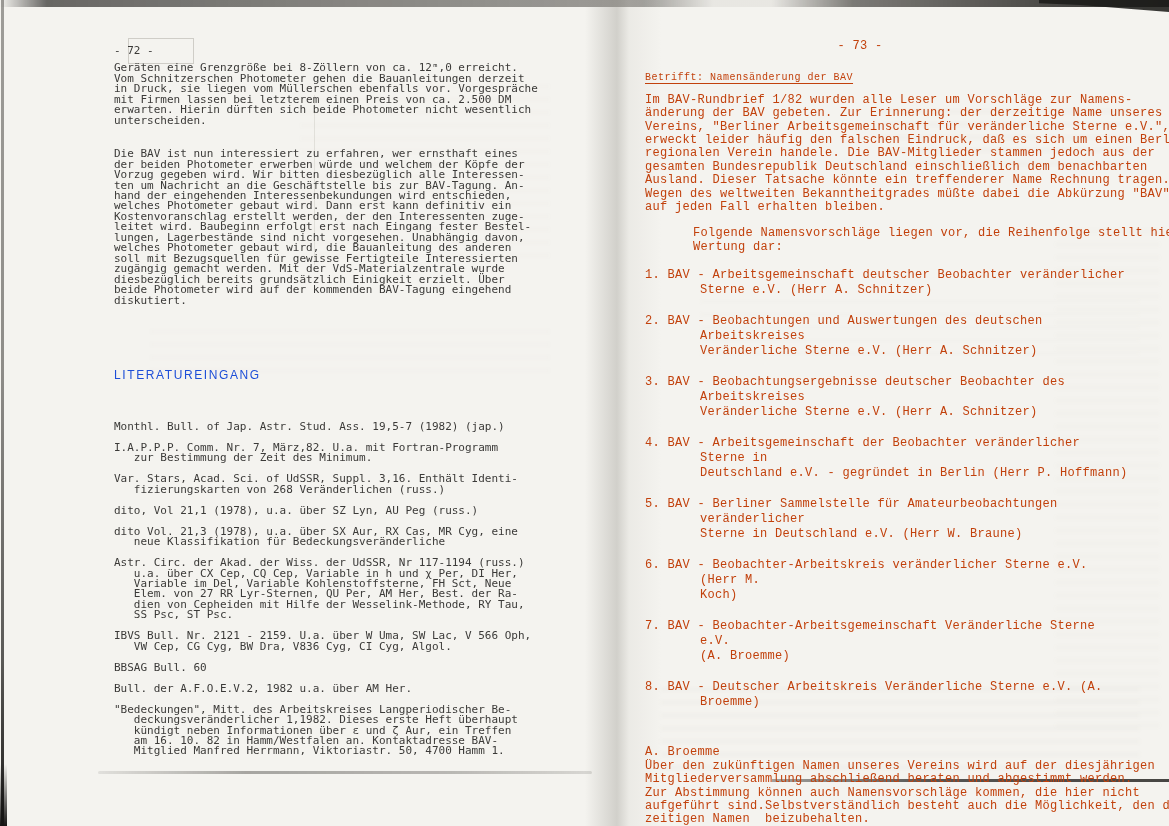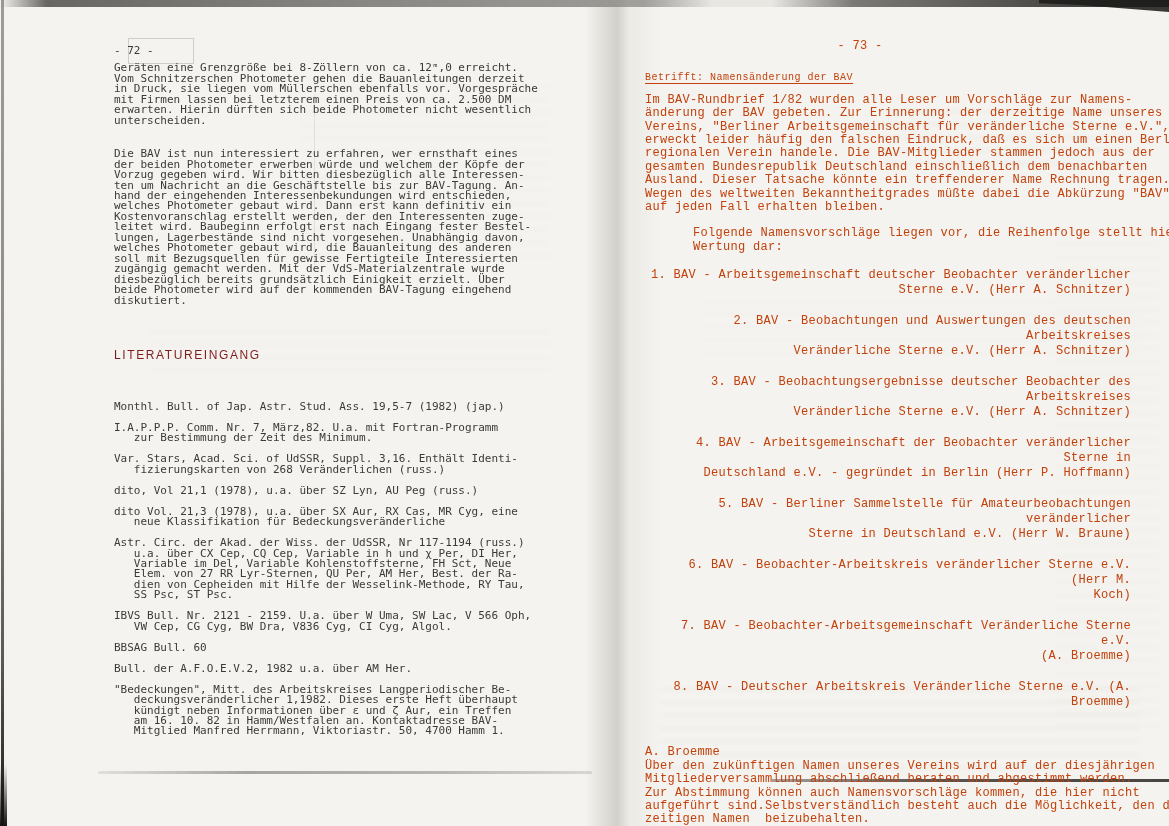--- a/index.html
+++ b/index.html
@@ -17,41 +17,41 @@
   .mono {
     font-family:"DejaVu Sans Mono", monospace;
     font-size:11px; line-height:10.45px;
     color:#3b3a38; white-space:pre;
   }
   .pageno-left { width:372px; }
   .para-1 { margin-top:7px; }
   .para-2 { margin-top:23px; }
   .lit-heading {
     font-family:"Liberation Sans", sans-serif;
-    font-size:12px; letter-spacing:1.6px; color:#7f1d1d;
-    margin-top:42px;
+    font-size:12px; letter-spacing:1.6px; color:#1d4ed8;
+    margin-top:62px;
   }
   .lit-list { margin-top:40px; }
   .lit-entry { margin-bottom:10.5px; }
 
   
   .serif {
     font-family:Liberation Mono, monospace;
     font-size:12px; line-height:13.4px;
     color:#c2410c; letter-spacing:0.3px; white-space:pre;
   }
   .pageno-right { text-align:center; width:430px; white-space:pre; }
   .doc-heading {
     margin-top:18px; font-size:10px; letter-spacing:0.5px;
     text-decoration:underline; text-underline-offset:3px;
     display:inline-block;
   }
   .rp-para-1 { margin-top:9px; }
   .rp-para-2 { margin-top:13px;margin-left:48px; }
-  .proposal-list { margin-top:14px;text-align:right; }
+  .proposal-list { margin-top:14px; }
   .proposal {
     white-space:pre-wrap; padding-left:55px; text-indent:-55px;
     line-height:15px; margin-bottom:16px;
   }
   .rp-closing { margin-top:0px; }
   .signature { margin-top:36px; }
 
   
   .artifact { position:absolute; pointer-events:none; }
   .edge-top {

